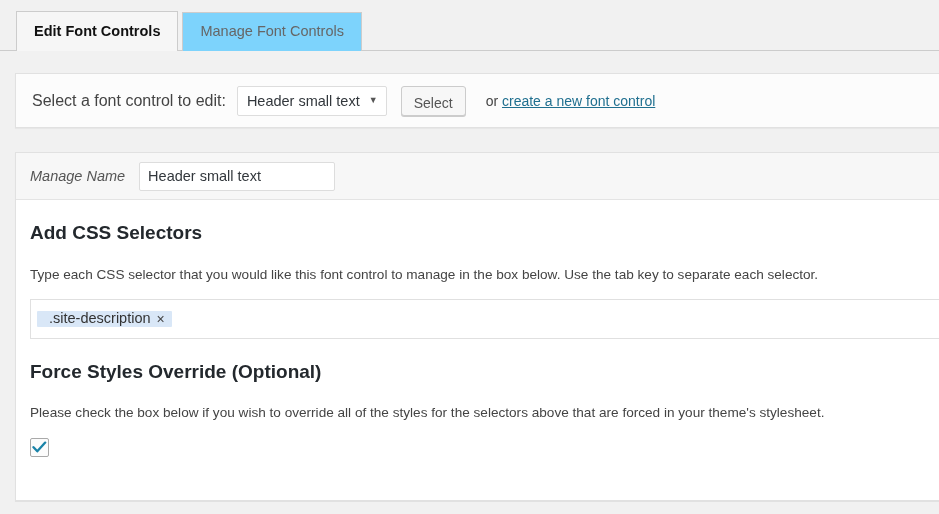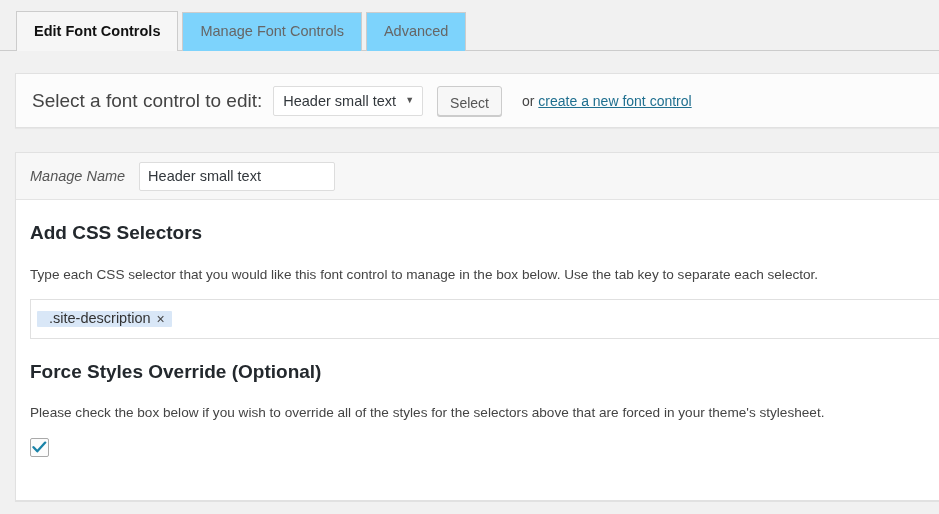--- a/index.html
+++ b/index.html
@@ -59,21 +59,21 @@
   
   .select-panel {
     margin-top: 22px;
     background: #fcfcfc;
     padding: 14px 0 14px 16px;
     display: flex;
     align-items: center;
     height: 55px;
   }
   .select-label {
-    font-size: 19px;
+    font-size: 16px;
     color: #444;
     margin-right: 11px;
   }
   .select-box {
     position: relative;
     height: 30px;
     min-width: 148px;
     border: 1px solid #ddd;
     background: #fff;
     border-radius: 2px;
@@ -221,23 +221,20 @@
 </head>
 <body>
 
 <div class="tab-bar">
   <div class="tab active">
     <span>Edit Font Controls</span>
   </div>
   <div class="tab">
     <span>Manage Font Controls</span>
   </div>
-  <div class="tab">
-    <span>Advanced</span>
-  </div>
 </div>
 
 <div class="panel select-panel">
   <span class="select-label">Select a font control to edit:</span>
 
   <div class="select-box">
     <span>Header small text</span>
     <span class="select-caret">▼</span>
   </div>
 

